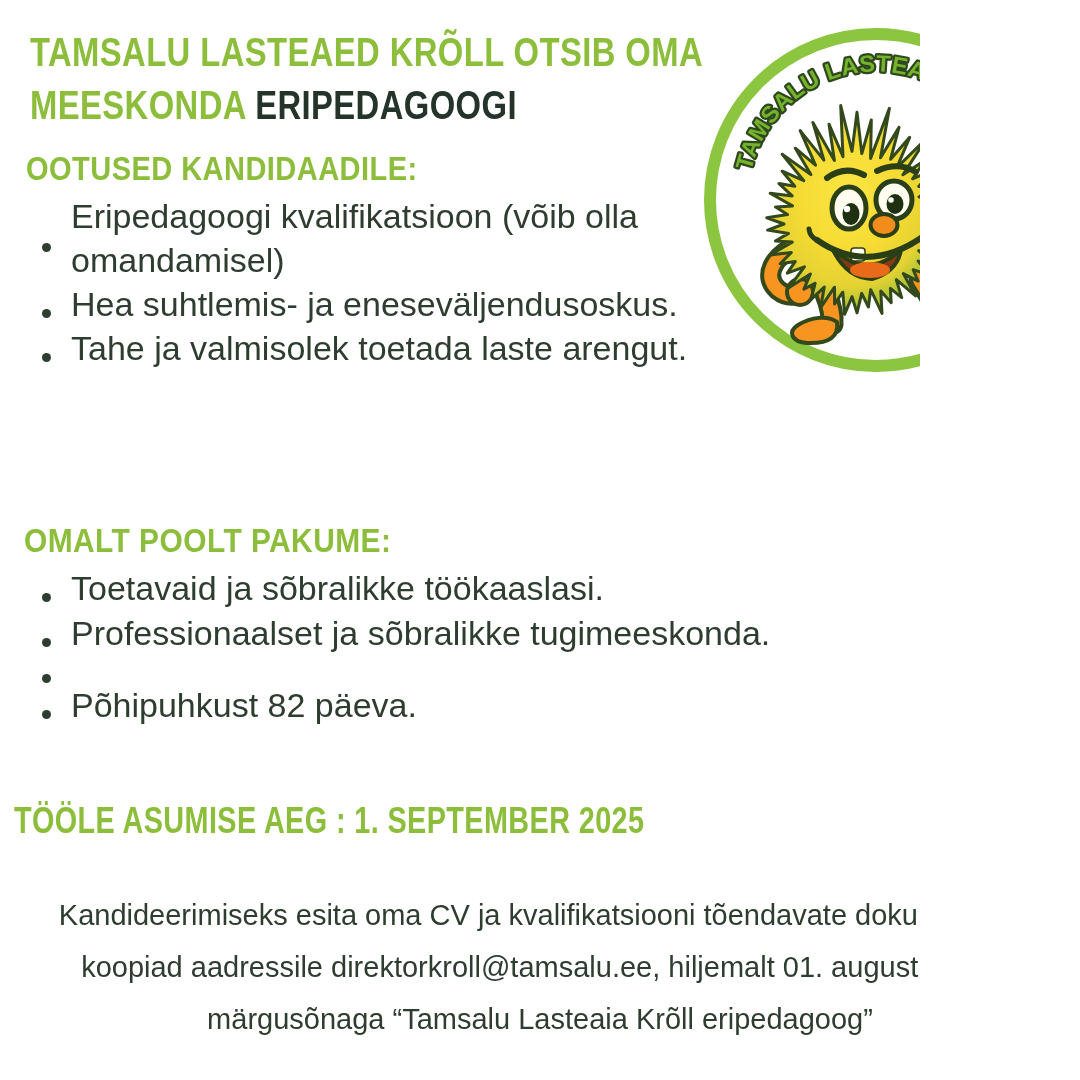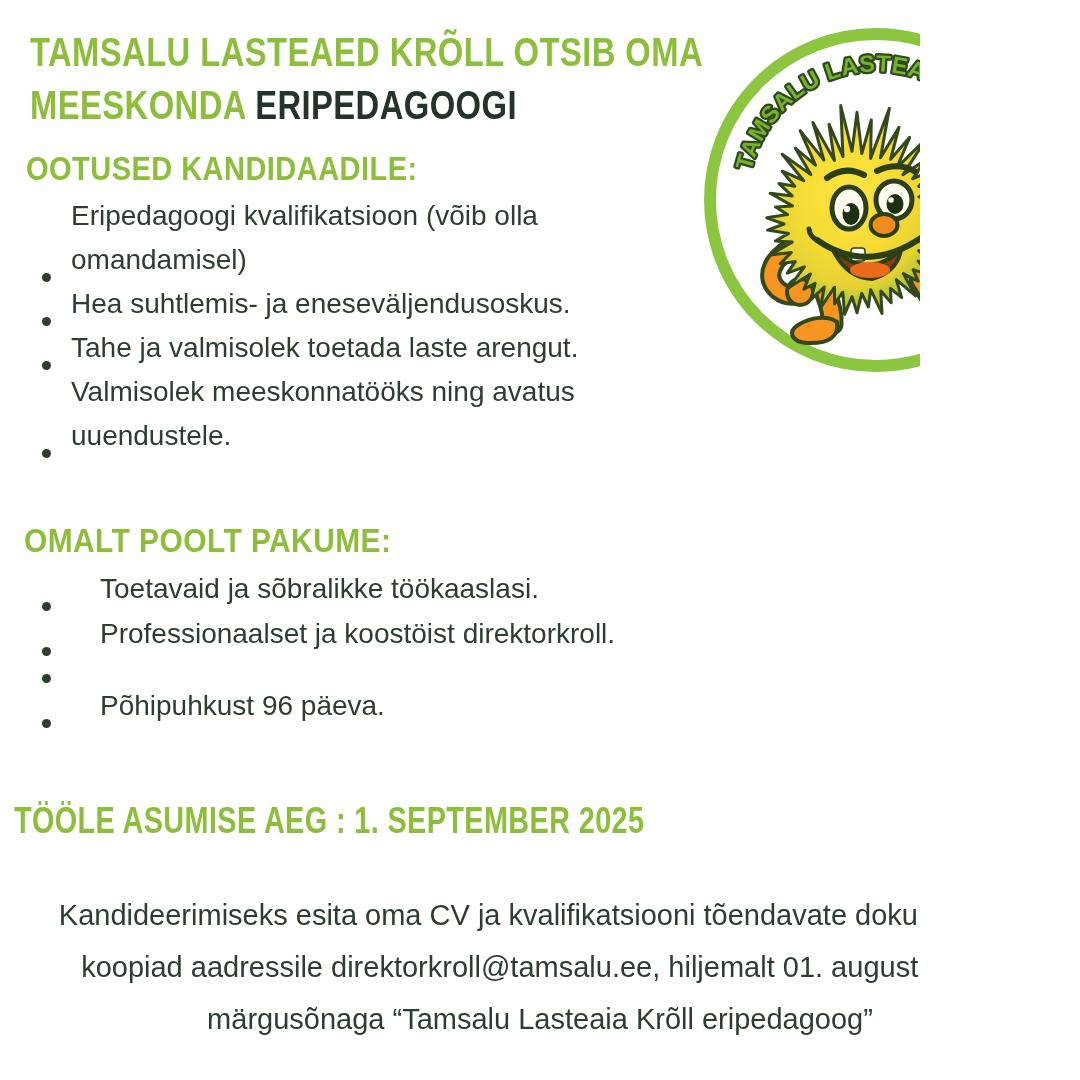--- a/index.html
+++ b/index.html
@@ -23,22 +23,22 @@
     font-weight:800; color:var(--green,#8CBE3B);
     white-space:nowrap; transform-origin:left top;
   }
   .h-expect{left:26px; top:150px; font-size:33px; transform:scaleX(0.88); letter-spacing:0.5px;}
   .h-offer {left:24px; top:521px; font-size:34px; transform:scaleX(0.88); letter-spacing:0.5px;}
   .h-start {left:14px; top:800px; font-size:36px; transform:scaleX(0.80); letter-spacing:0.5px;}
   
   .blist{position:absolute; left:40px; margin:0; padding:0; list-style:none;}
   .list1{top:194px; width:660px;}
   .list2{top:566px; width:790px;}
-  .blist li{display:flex; align-items:flex-end; font-size:28px; line-height:44px; color:var(--dark,#2E3D30);}
-  .list2 li{line-height:45px;gap:29px;}
+  .blist li{display:flex; align-items:center; font-size:34px; line-height:44px; color:var(--dark,#2E3D30);}
+  .list2 li{line-height:45px;}
   .blist .dot{
     flex:none; width:9px; height:9px; border-radius:50%;
     background:var(--dark,#2E3D30); margin:18px 20px 0 2px;
   }
   
   .apply{
     position:absolute; left:40px; top:860px; width:1000px;
     font-size:29px; line-height:52px; text-align:center;
     white-space:pre-wrap; color:var(--dark,#2E3D30);
   }
@@ -137,42 +137,38 @@
         <span>Eripedagoogi kvalifikatsioon (võib olla omandamisel)</span>
       </li>
     <li>
         <span class="dot"></span>
         <span>Hea suhtlemis- ja eneseväljendusoskus.</span>
       </li>
     <li>
         <span class="dot"></span>
         <span>Tahe ja valmisolek toetada laste arengut.</span>
       </li>
-    <li>
-        <span class="dot"></span>
-        <span>Valmisolek meeskonnatööks ning avatus uuendustele.</span>
-      </li>
   </ul>
 
   <h2 class="sec-heading h-offer">OMALT POOLT PAKUME:</h2>
   <ul class="blist list2">
     <li>
         <span class="dot"></span>
         <span>Toetavaid ja sõbralikke töökaaslasi.</span>
       </li>
     <li>
         <span class="dot"></span>
-        <span>Professionaalset ja koostöist direktorkroll.</span>
+        <span>Professionaalset ja sõbralikke tugimeeskonda.</span>
       </li>
     <li>
         <span class="dot"></span>
       </li>
     <li>
         <span class="dot"></span>
-        <span>Põhipuhkust 96 päeva.</span>
+        <span>Põhipuhkust 82 päeva.</span>
       </li>
   </ul>
 
   <h2 class="sec-heading h-start">TÖÖLE ASUMISE AEG : 1. SEPTEMBER 2025</h2>
 
   <p class="apply">Kandideerimiseks esita oma CV ja kvalifikatsiooni tõendavate dokumentide koopiad aadressile direktorkroll@tamsalu.ee, hiljemalt 01. august 2025,  märgusõnaga “Tamsalu Lasteaia Krõll eripedagoog”</p>
 
 </div>
 
 </body></html>

